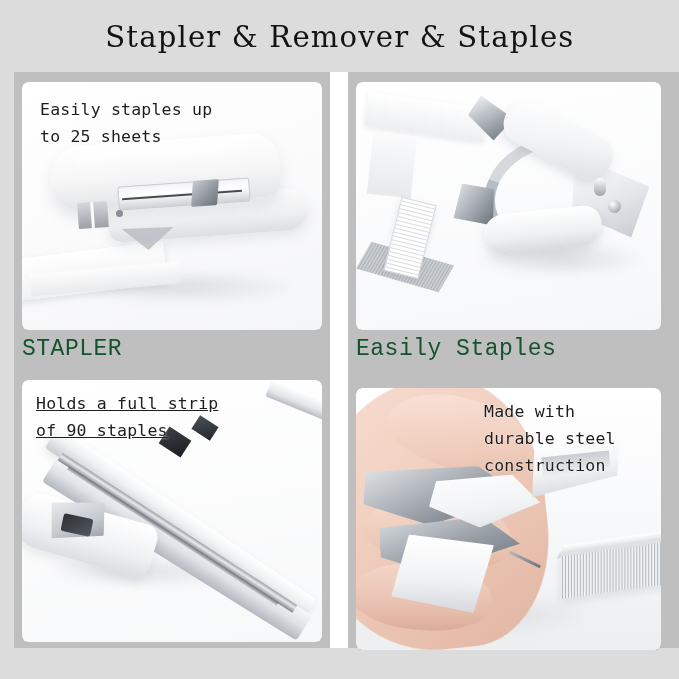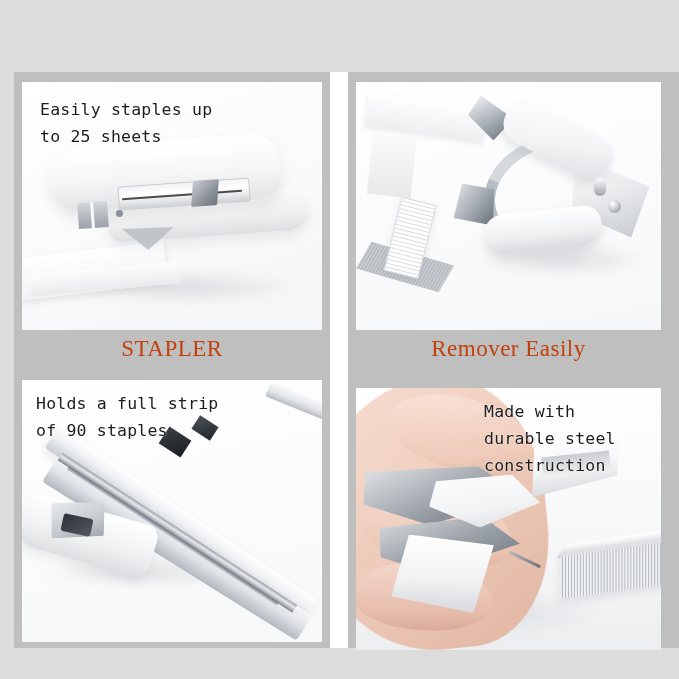--- a/index.html
+++ b/index.html
@@ -38,47 +38,47 @@
     position:absolute;left:0;top:72px;width:14px;height:580px;
     background:#dcdcdc;
   }
   .bottom-edge{
     position:absolute;left:0;top:648px;width:679px;height:31px;
     background:#dcdcdc;
   }
 
   
   .panel{
-    position:absolute;background:#c2410c;overflow:hidden;
+    position:absolute;background:#c2410c;overflow:hidden;border-radius:6px;
   }
   .p-tl{left:22px;top:82px;width:300px;height:248px;}
   .p-tr{left:356px;top:82px;width:305px;height:248px;}
   .p-bl{left:22px;top:380px;width:300px;height:262px;}
   .p-br{left:356px;top:380px;width:305px;height:262px;margin-top:8px;}
 
   .overlay-text{
     position:absolute;z-index:8;
     font-family:"DejaVu Sans Mono", monospace;
     color:#1d1d1d;
     font-size:16.5px;line-height:27px;
     letter-spacing:0.2px;
     white-space:pre;
     text-shadow:0 0 2px rgba(255,255,255,0.9);
   }
   .t-tl{left:18px;top:14px;}
   .t-tr{left:14px;top:10px;}
-  .t-bl{left:14px;top:10px;}
+  .t-bl{left:14px;top:10px;text-decoration:underline;}
   .t-br{left:128px;top:10px;text-align:left;}
 
   
   .caption{
-    position:absolute;color:#c2410c;
-    font-family:Liberation Serif, serif;
+    position:absolute;color:#14532d;
+    font-family:Liberation Mono, monospace;
     font-size:23px;letter-spacing:0.5px;white-space:nowrap;
-    text-align:center;
+    text-align:left;
   }
   .cap-l{left:22px;top:336px;width:300px;}
   .cap-r{left:356px;top:336px;width:305px;}
 
   
   .photo{position:absolute;inset:0;}
 
   
   .tl-bg{position:absolute;inset:0;
     background:linear-gradient(160deg,#ffffff 0%,#fbfbfc 45%,#f4f5f7 100%);}
@@ -370,20 +370,23 @@
     position:absolute;left:30px;top:206px;width:210px;height:40px;
     background:radial-gradient(ellipse at center,rgba(150,155,165,0.22),rgba(150,155,165,0) 72%);
     filter:blur(6px);
   }
 </style>
 </head>
 <body>
 
 <div class="sheet">
 
+  <div class="header">
+    <div class="title">Stapler &amp; Remover &amp; Staples</div>
+  </div>
 
   <div class="board"></div>
   <div class="left-edge"></div>
   <div class="gutter"></div>
   <div class="bottom-edge"></div>
 
   <div class="panel p-tl">
     <div class="photo">
       <div class="tl-bg"></div>
       <div class="tl-shadow"></div>
@@ -416,21 +419,21 @@
       <div class="tr-jaw2"></div>
       <div class="tr-plate"></div>
       <div class="tr-rem-handle"></div>
       <div class="tr-rem-handle2"></div>
       <div class="tr-pin1"></div>
       <div class="tr-pin2"></div>
     </div>
   </div>
 
   <div class="caption cap-l">STAPLER</div>
-  <div class="caption cap-r">Remover Easily</div>
+  <div class="caption cap-r">Easily Staples</div>
 
   <div class="panel p-bl">
     <div class="photo">
       <div class="bl-bg"></div>
       <div class="bl-shadow"></div>
       <div class="bl-tip"></div>
       <div class="bl-arm"></div>
       <div class="bl-arm2"></div>
       <div class="bl-rail"></div>
       <div class="bl-rail2"></div>

